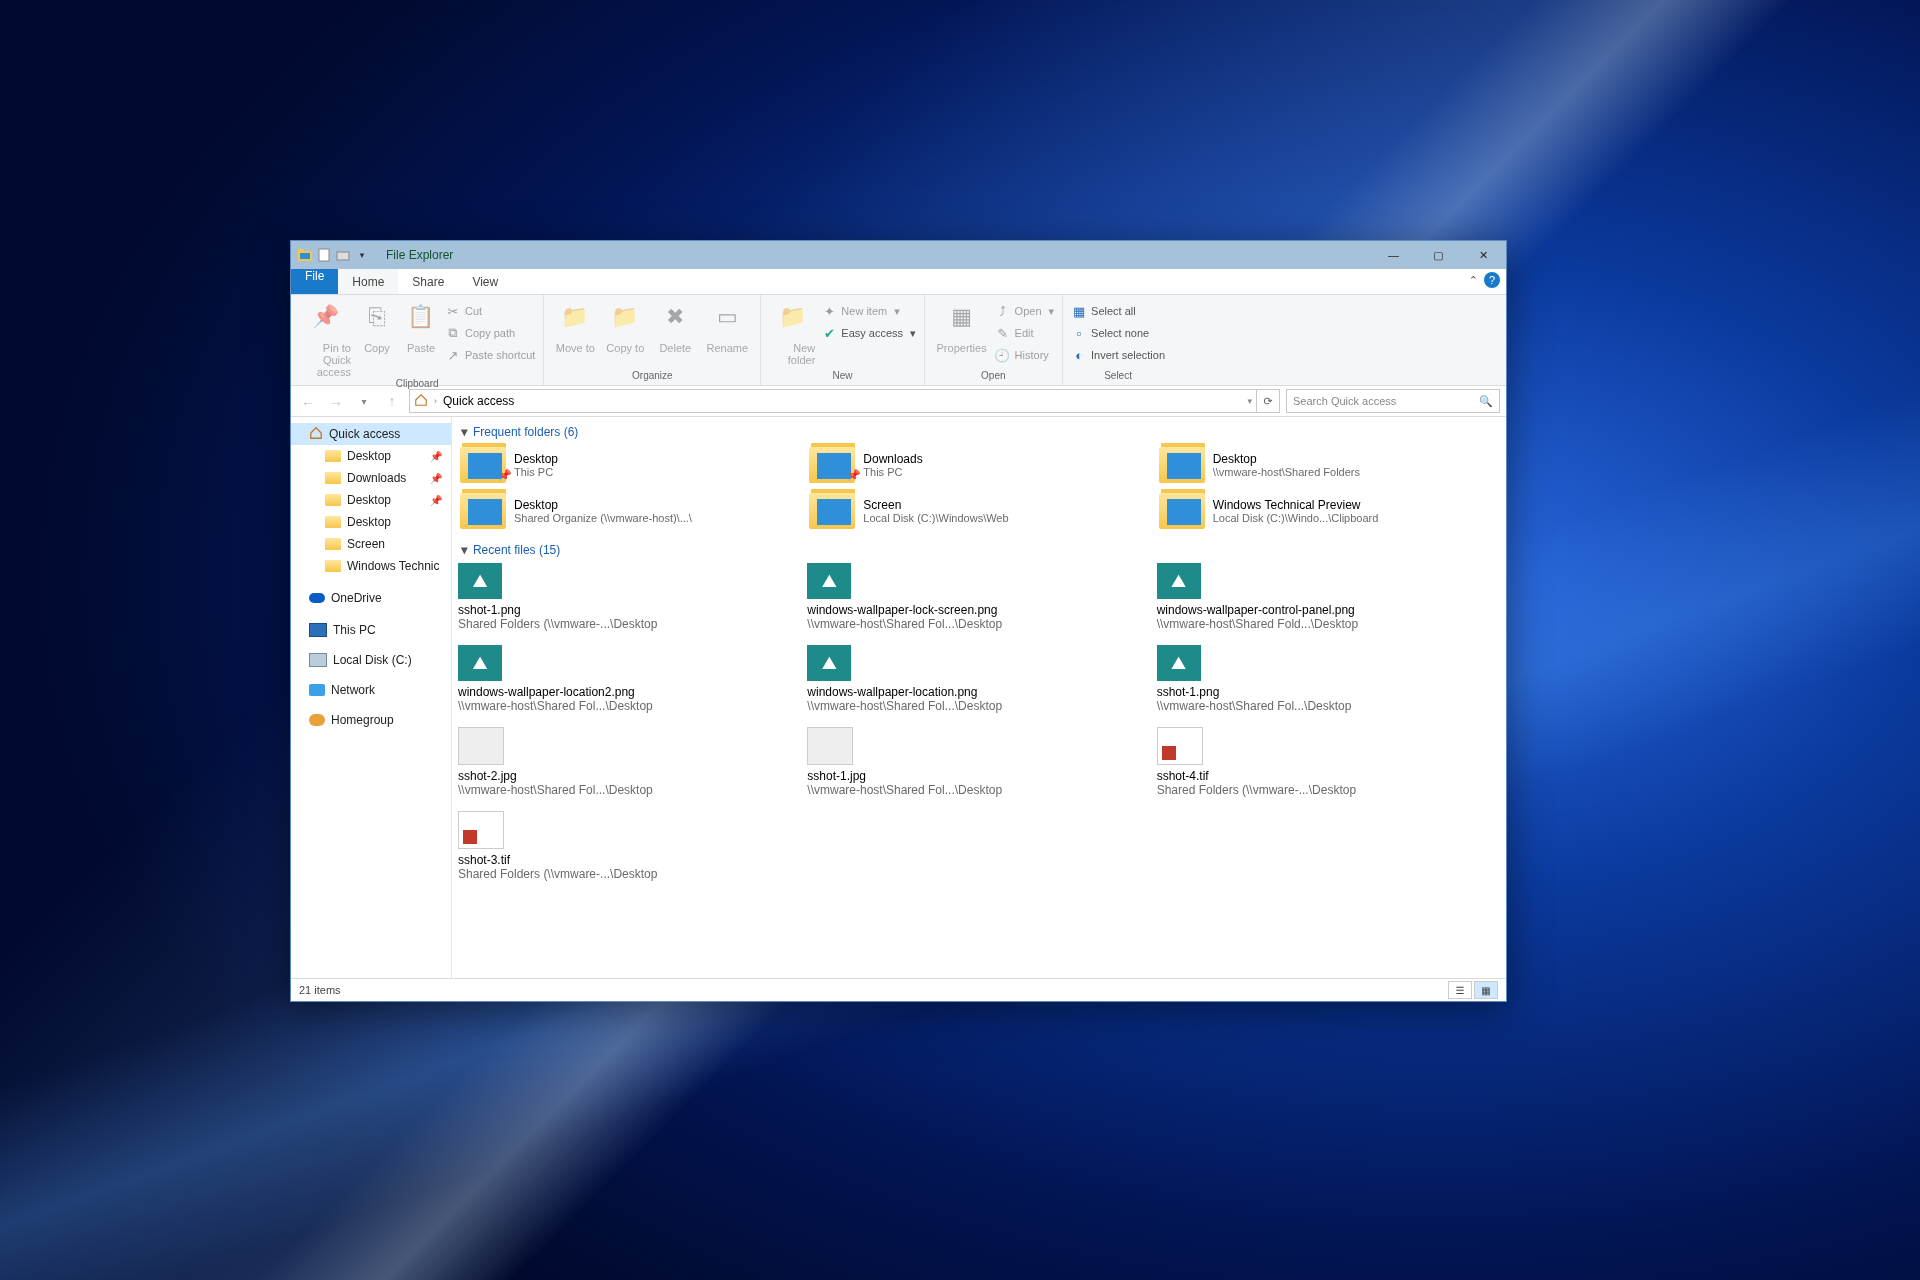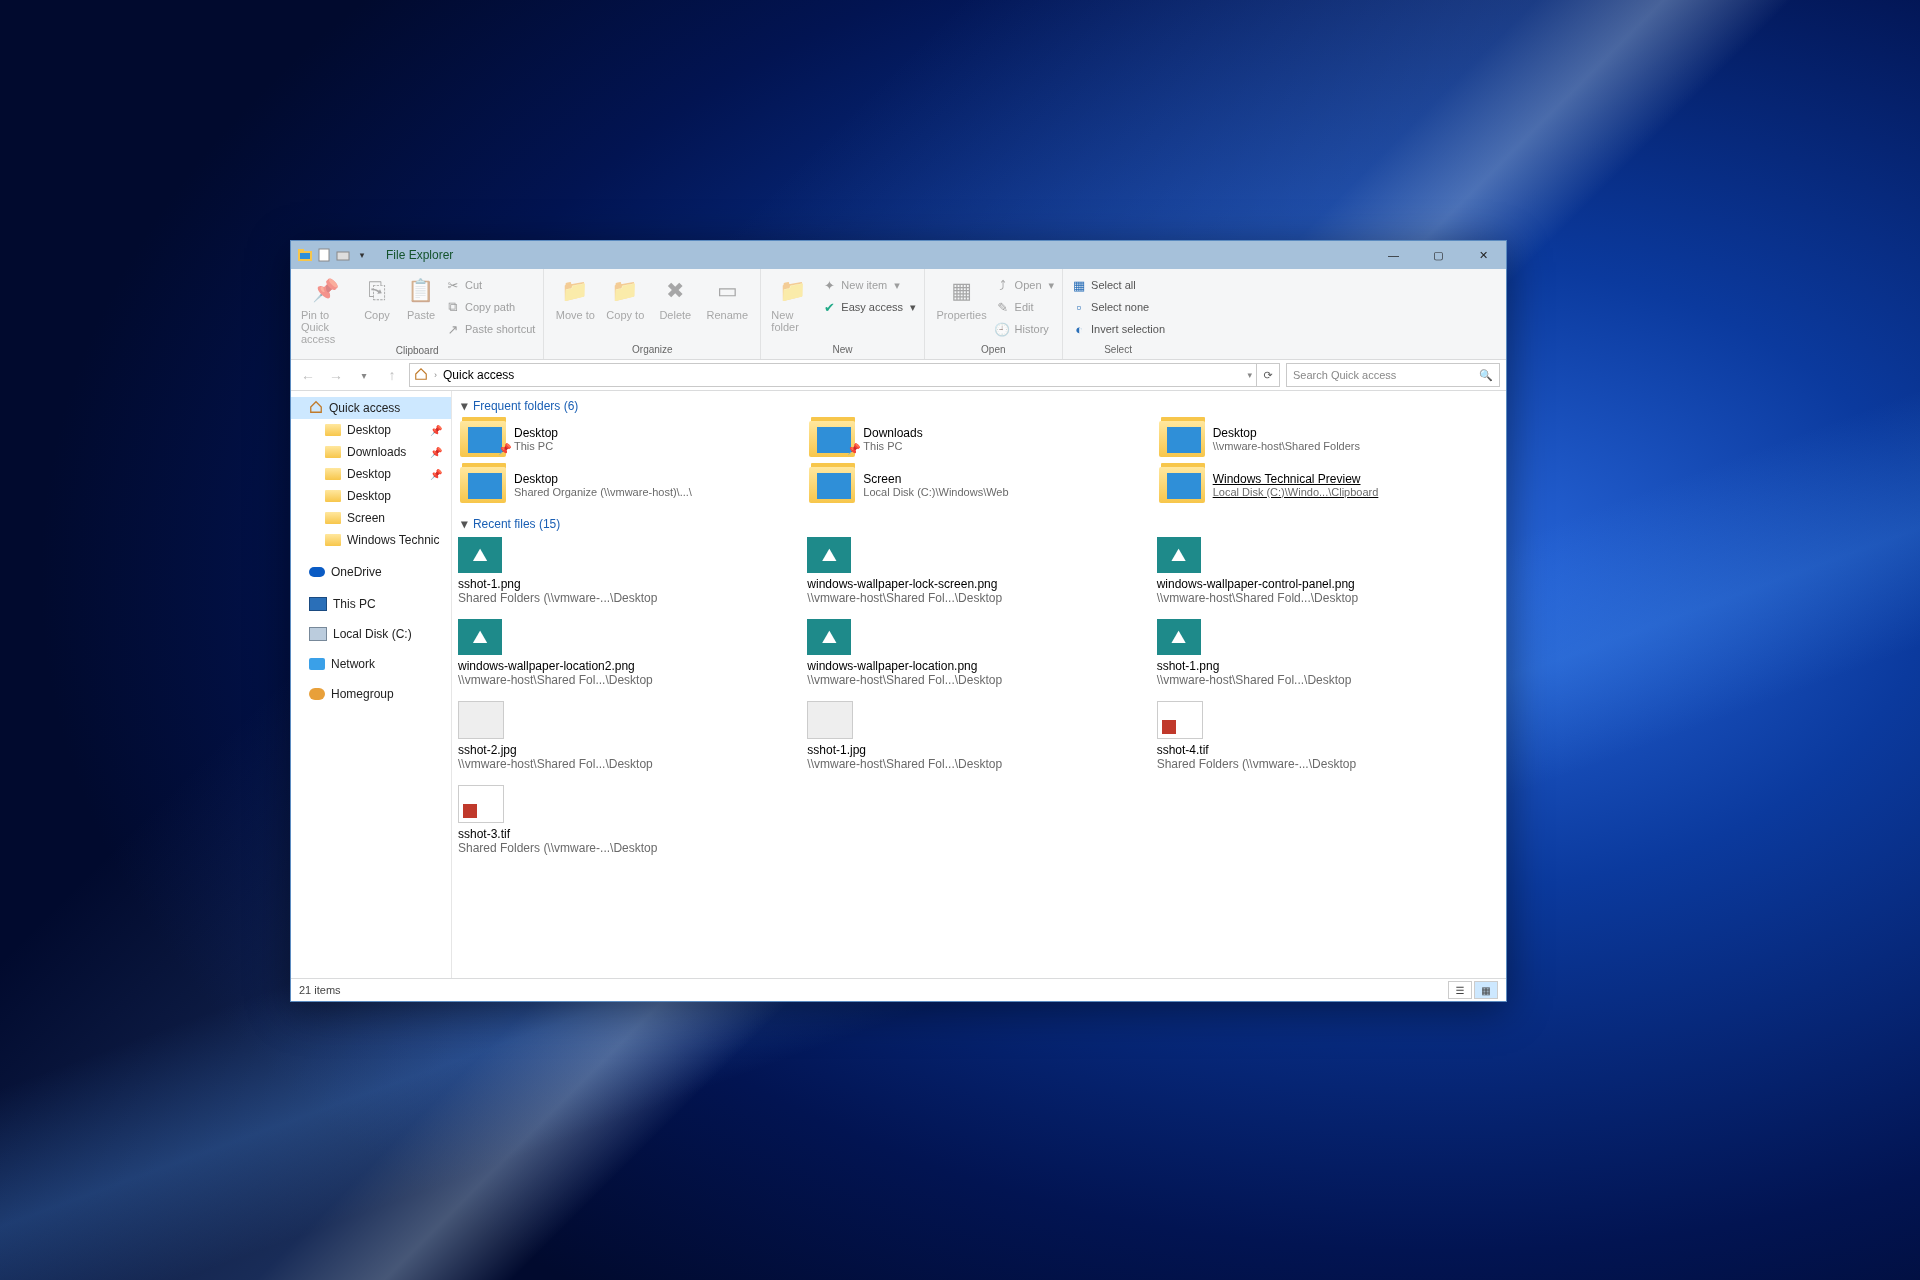--- a/index.html
+++ b/index.html
@@ -20,21 +20,21 @@
 .tab.active{background:#f5f6f7}
 .tab-right{position:absolute;right:6px;top:3px;display:flex;gap:6px;align-items:center}
 .help{width:16px;height:16px;border-radius:50%;background:#1979ca;color:#fff;display:flex;align-items:center;justify-content:center;font-size:11px}
 
 .ribbon{height:90px;background:#f5f6f7;border-bottom:1px solid #dadbdc;display:flex}
 .rgroup{border-right:1px solid #e1e2e3;padding:4px 8px 2px 8px;display:flex;flex-direction:column;justify-content:space-between}
 .rgroup-body{display:flex;align-items:flex-start;gap:4px}
 .rgroup-label{text-align:center;font-size:10px;color:#666;padding-bottom:2px}
 .bigbtn{display:flex;flex-direction:column;align-items:center;width:50px;padding:2px 2px 0 2px;color:#666}
 .bigbtn .ic{width:32px;height:32px;display:flex;align-items:center;justify-content:center;font-size:22px}
-.bigbtn .lbl{font-size:11px;text-align:left;line-height:12px;margin-top:2px}
+.bigbtn .lbl{font-size:11px;text-align:right;line-height:12px;margin-top:9px}
 .smallcol{display:flex;flex-direction:column;gap:2px;padding-top:2px}
 .smallbtn{display:flex;align-items:center;gap:4px;font-size:11px;color:#555;height:20px}
 .smallbtn .sic{width:16px;height:16px;display:flex;align-items:center;justify-content:center;font-size:13px}
 .disabled{opacity:.55}
 
 .addrrow{height:30px;border-bottom:1px solid #dadbdc;display:flex;align-items:center;padding:0 6px;gap:6px}
 .nav-arrow{width:22px;height:22px;display:flex;align-items:center;justify-content:center;color:#888;font-size:14px}
 .addrbox{flex:1;height:22px;border:1px solid #c9c9c9;display:flex;align-items:center;padding:0 4px;gap:6px;background:#fff}
 .addrbox .seg{font-size:12px}
 .refresh{width:22px;height:22px;border:1px solid #c9c9c9;border-left:none;display:flex;align-items:center;justify-content:center;color:#555}
@@ -110,20 +110,30 @@
         <span class="qat-ico" style="font-size:9px;color:#333">▾</span>
       </div>
       <span class="title-text">File Explorer</span>
       <div class="wincontrols">
         <div class="wctrl">—</div>
         <div class="wctrl">▢</div>
         <div class="wctrl">✕</div>
       </div>
     </div>
 
+    <div class="tabrow">
+      <div class="tab file">File</div>
+      <div class="tab active">Home</div>
+      <div class="tab">Share</div>
+      <div class="tab">View</div>
+      <div class="tab-right">
+        <span style="color:#555">⌃</span>
+        <span class="help">?</span>
+      </div>
+    </div>
 
     <div class="ribbon">
       <div class="rgroup">
         <div class="rgroup-body">
           <div class="bigbtn disabled">
             <span class="ic">📌</span>
             <span class="lbl">Pin to Quick access</span>
           </div>
           <div class="bigbtn disabled" style="width:36px">
             <span class="ic">⎘</span>
@@ -381,21 +391,21 @@
               <div class="fico">
                 <div class="tab"></div>
                 <div class="back"></div>
                 <div class="inner"></div>
               </div>
               <div class="meta">
                 <div class="nm">Screen</div>
                 <div class="pth">Local Disk (C:)\Windows\Web</div>
               </div>
             </div>
-            <div class="folder" style="position: relative; text-decoration: underline;">
+            <div class="folder" style="position: relative;">
               <div class="fico">
                 <div class="tab"></div>
                 <div class="back"></div>
                 <div class="inner"></div>
               </div>
               <div class="meta">
                 <div class="nm">Windows Technical Preview</div>
                 <div class="pth">Local Disk (C:)\Windo...\Clipboard</div>
               </div>
             </div>

